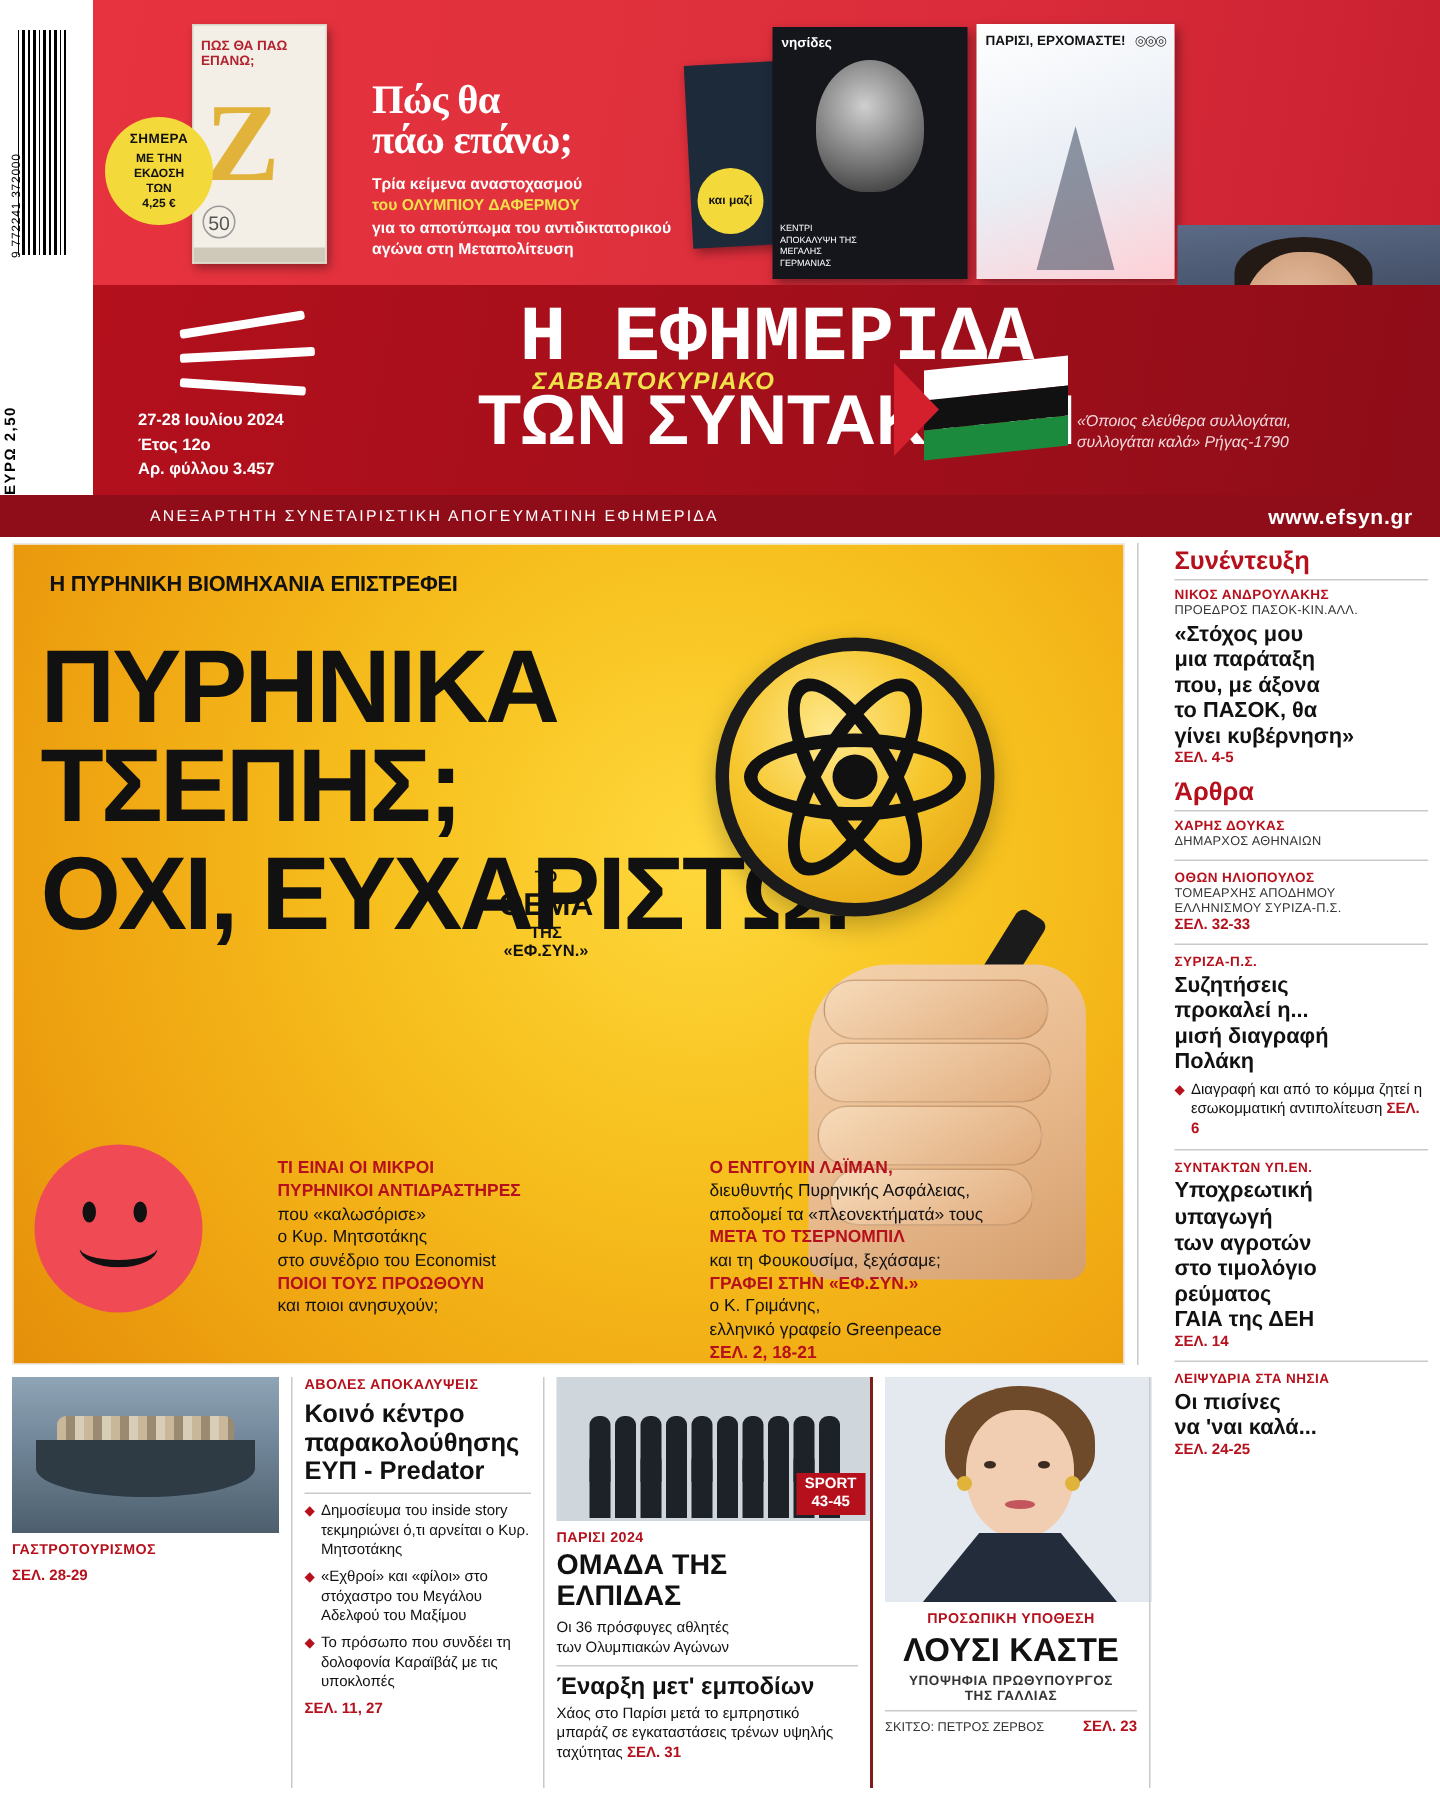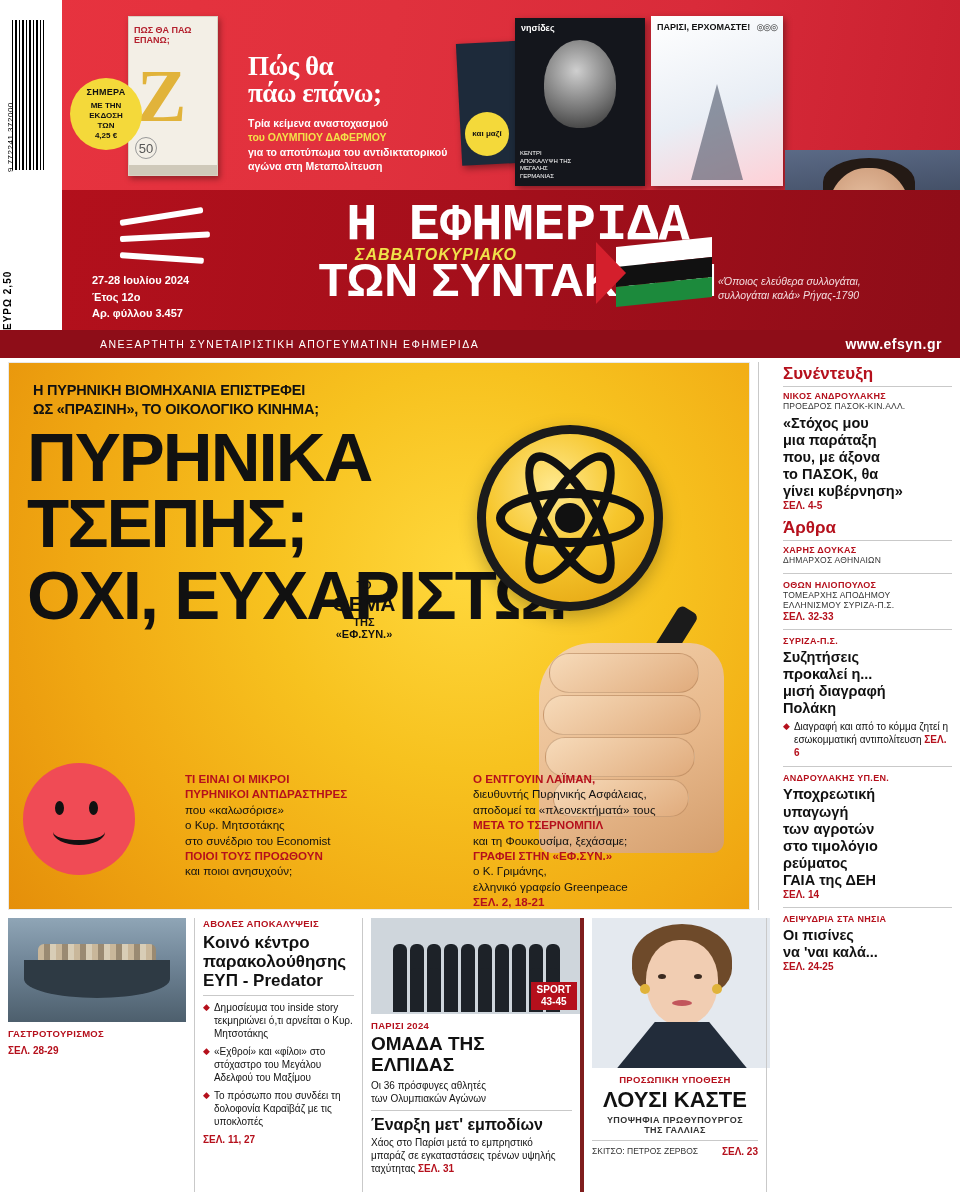--- a/index.html
+++ b/index.html
@@ -260,21 +260,21 @@
   .sb-body { font-size:10px; line-height:1.3; color:#111; margin-top:3px; }
   .sb-bullet { display:flex; gap:4px; }
   .sb-bullet .dot { color:#b5101c; font-size:9px; line-height:1.4; }
 
   
   .bottom { position:absolute; left:8px; top:918px; width:944px; height:274px; }
   .bcol { position:absolute; top:0; height:274px; }
   .c1 { left:0; width:178px; }
   .c2 { left:186px; width:160px; border-left:1px solid #c9c9c9; padding-left:8px; }
   .c3 { left:354px; width:210px; border-left:1px solid #c9c9c9; padding-left:8px; }
-  .c4 { left:572px; width:178px; border-left:4px solid #7f1d1d; padding-left:8px; }
+  .c4 { left:572px; width:178px; border-left:2px solid #7f1d1d; padding-left:8px; }
   .c5 { left:758px; width:186px; border-left:1px solid #c9c9c9; padding-left:10px; }
 
   .photo-boat {
     width:178px; height:104px;
     background:linear-gradient(180deg,#8fa5b6 0%, #6f8496 45%, #4d5f6d 100%);
     position:relative; overflow:hidden;
   }
   .photo-boat .boat {
     position:absolute; left:16px; top:42px; width:146px; height:38px;
     background:#2e3a44; border-radius:0 0 60% 60%;
@@ -409,21 +409,20 @@
   </div>
 
   <div class="mast-strip">
     <div class="slogan">ΑΝΕΞΑΡΤΗΤΗ ΣΥΝΕΤΑΙΡΙΣΤΙΚΗ ΑΠΟΓΕΥΜΑΤΙΝΗ ΕΦΗΜΕΡΙΔΑ</div>
     <div class="site">www.efsyn.gr</div>
   </div>
 
   <div class="lead">
     <div class="lead-kicker">
       <div>Η ΠΥΡΗΝΙΚΗ ΒΙΟΜΗΧΑΝΙΑ ΕΠΙΣΤΡΕΦΕΙ</div>
-      <div>ΩΣ «ΠΡΑΣΙΝΗ», ΤΟ ΟΙΚΟΛΟΓΙΚΟ ΚΙΝΗΜΑ;</div>
     </div>
 
     <div class="lead-h1">
       <span class="l1">ΠΥΡΗΝΙΚΑ</span>
       <span class="l2">ΤΣΕΠΗΣ;</span>
       <span class="l3">ΟΧΙ, ΕΥΧΑΡΙΣΤΩ!</span>
     </div>
 
     <div class="theme-tag">
       <div class="small">ΤΟ</div>
@@ -530,21 +529,21 @@
           <span>το κόμμα ζητεί η εσωκομματική</span>
           <span>αντιπολίτευση</span>
           <span class="sb-page">ΣΕΛ. 6</span>
         </span>
       </div>
     </div>
 
     <div class="sb-rule"></div>
 
     <div class="sb-block">
-      <div class="sb-name">ΑΝΔΡΟΥΛΑΚΗΣ ΥΠ.ΕΝ.</div>
+      <div class="sb-name">ΣΥΝΤΑΚΤΩΝ ΥΠ.ΕΝ.</div>
       <div class="sb-quote">
         <div>Υποχρεωτική</div>
         <div>υπαγωγή</div>
         <div>των αγροτών</div>
         <div>στο τιμολόγιο</div>
         <div>ρεύματος</div>
         <div>ΓΑΙΑ της ΔΕΗ</div>
       </div>
       <div class="sb-page">ΣΕΛ. 14</div>
     </div>

